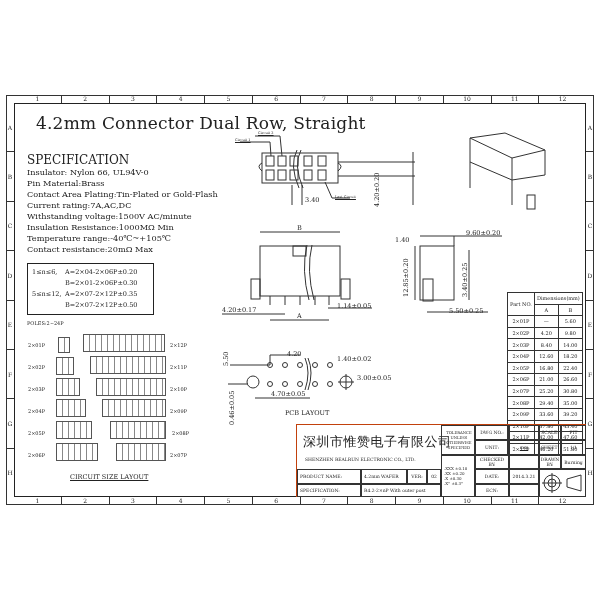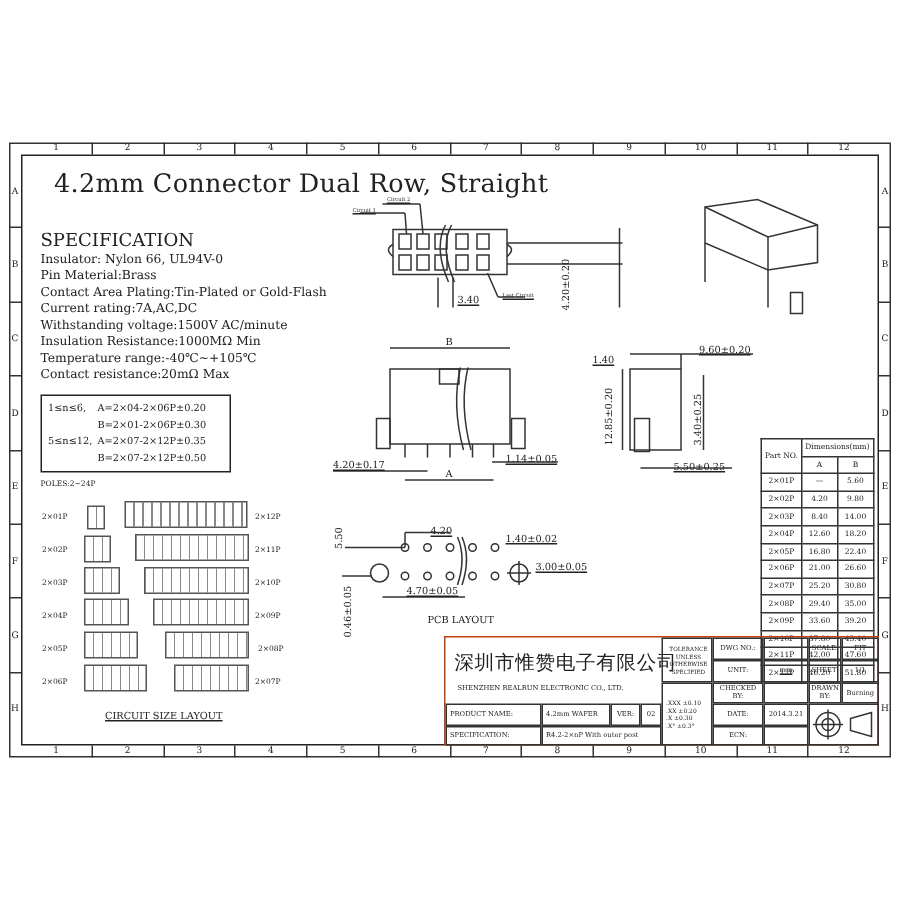--- a/index.html
+++ b/index.html
@@ -20,21 +20,21 @@
   .spec-line{left:27px;font-size:8.2px;white-space:nowrap;}
   .tol-box{left:27px;top:263px;width:127px;height:52px;border:1px solid #222;box-sizing:border-box;font-size:6.5px;padding:3px 4px;line-height:11px;}
   .tol-box .row{display:flex;}
   .tol-box .cond{width:33px;}
   .poles{left:27px;top:320px;font-size:5px;}
   .cs-label{font-size:5px;position:absolute;}
   .conn{position:absolute;border:1px solid #555;background:repeating-linear-gradient(90deg,#fff 0 5px,#888 5px 6px);}
   .cs-caption{left:70px;top:473px;font-size:6.5px;text-decoration:underline;}
   .pcb-caption{left:285px;top:409px;font-size:6.5px;}
   .dim{font-size:6.5px;white-space:nowrap;}
-  .dim.u{text-decoration:underline;}
+  .dim.u{}
   .rot{transform:rotate(-90deg);transform-origin:left top;}
   .tiny{font-size:3.5px;text-decoration:underline;}
   table.parts{position:absolute;left:507px;top:292px;border-collapse:collapse;font-size:5px;}
   table.parts td{border:1px solid #333;text-align:center;height:10.6px;padding:0 2px;}
   .tb{position:absolute;left:296px;top:424px;width:290px;height:73px;border:1px solid #c2410c;box-sizing:border-box;font-size:4.5px;}
   .cell{position:absolute;border:1px solid #333;box-sizing:border-box;display:flex;align-items:center;justify-content:center;text-align:center;}
   .company-cn{position:absolute;left:6px;top:8px;font-size:13px;font-family:"DejaVu Sans","Liberation Sans",sans-serif;letter-spacing:0.5px;}
   .company-en{position:absolute;left:8px;top:32px;font-size:4.5px;}
 </style>
 </head>

